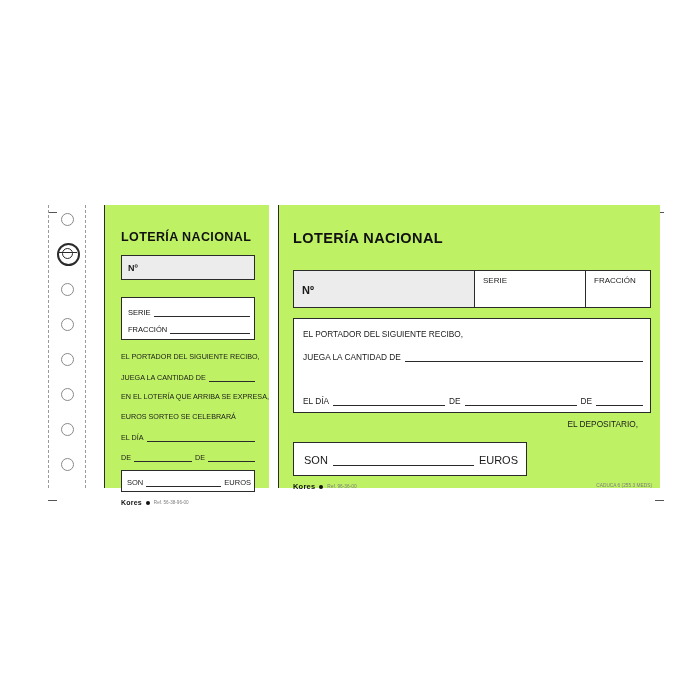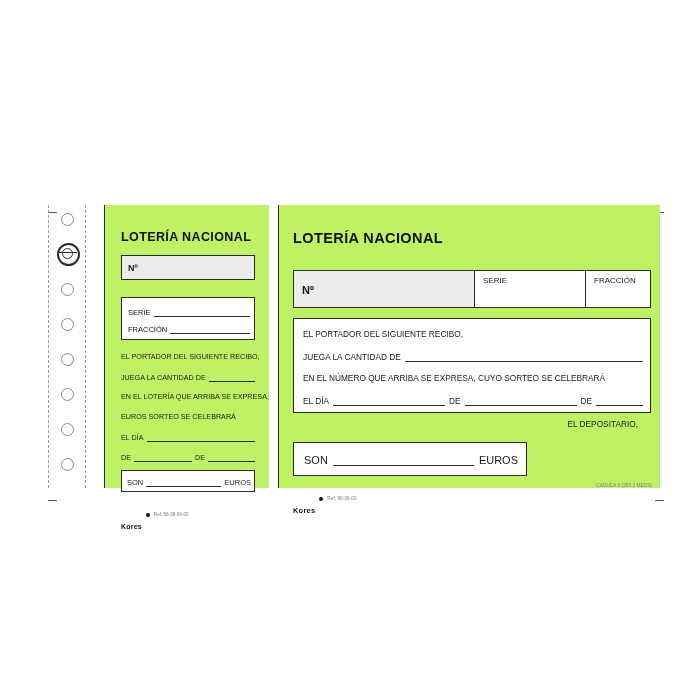--- a/index.html
+++ b/index.html
@@ -109,21 +109,20 @@
   }
   .brandrow {
     display: flex;
     align-items: center;
     gap: 4px;
   }
   .brand {
     font-weight: bold;
     letter-spacing: 0.2px;
     color: #111;
-    margin-top: 24px;
   }
   .brand-dot {
     display: inline-block;
     width: 4px; height: 4px;
     border-radius: 50%;
     background: #111;
   }
   .tiny {
     color: #7d7d7d;
   }
@@ -418,23 +417,20 @@
     <div class="outline-box body-box">
       <div class="b-line b1">
         <span>EL PORTADOR DEL SIGUIENTE RECIBO,</span>
       </div>
 
       <div class="b-line b2">
         <span>JUEGA LA CANTIDAD DE</span>
         <span class="dotline"></span>
       </div>
 
-      <div class="b-line b3">
-        <span>EN EL NÚMERO QUE ARRIBA SE EXPRESA, CUYO SORTEO SE CELEBRARÁ</span>
-      </div>
 
       <div class="b-line b4">
         <span>EL DÍA</span>
         <span class="dotline d1"></span>
         <span>DE</span>
         <span class="dotline d2"></span>
         <span>DE</span>
         <span class="dotline d3"></span>
       </div>
     </div>

